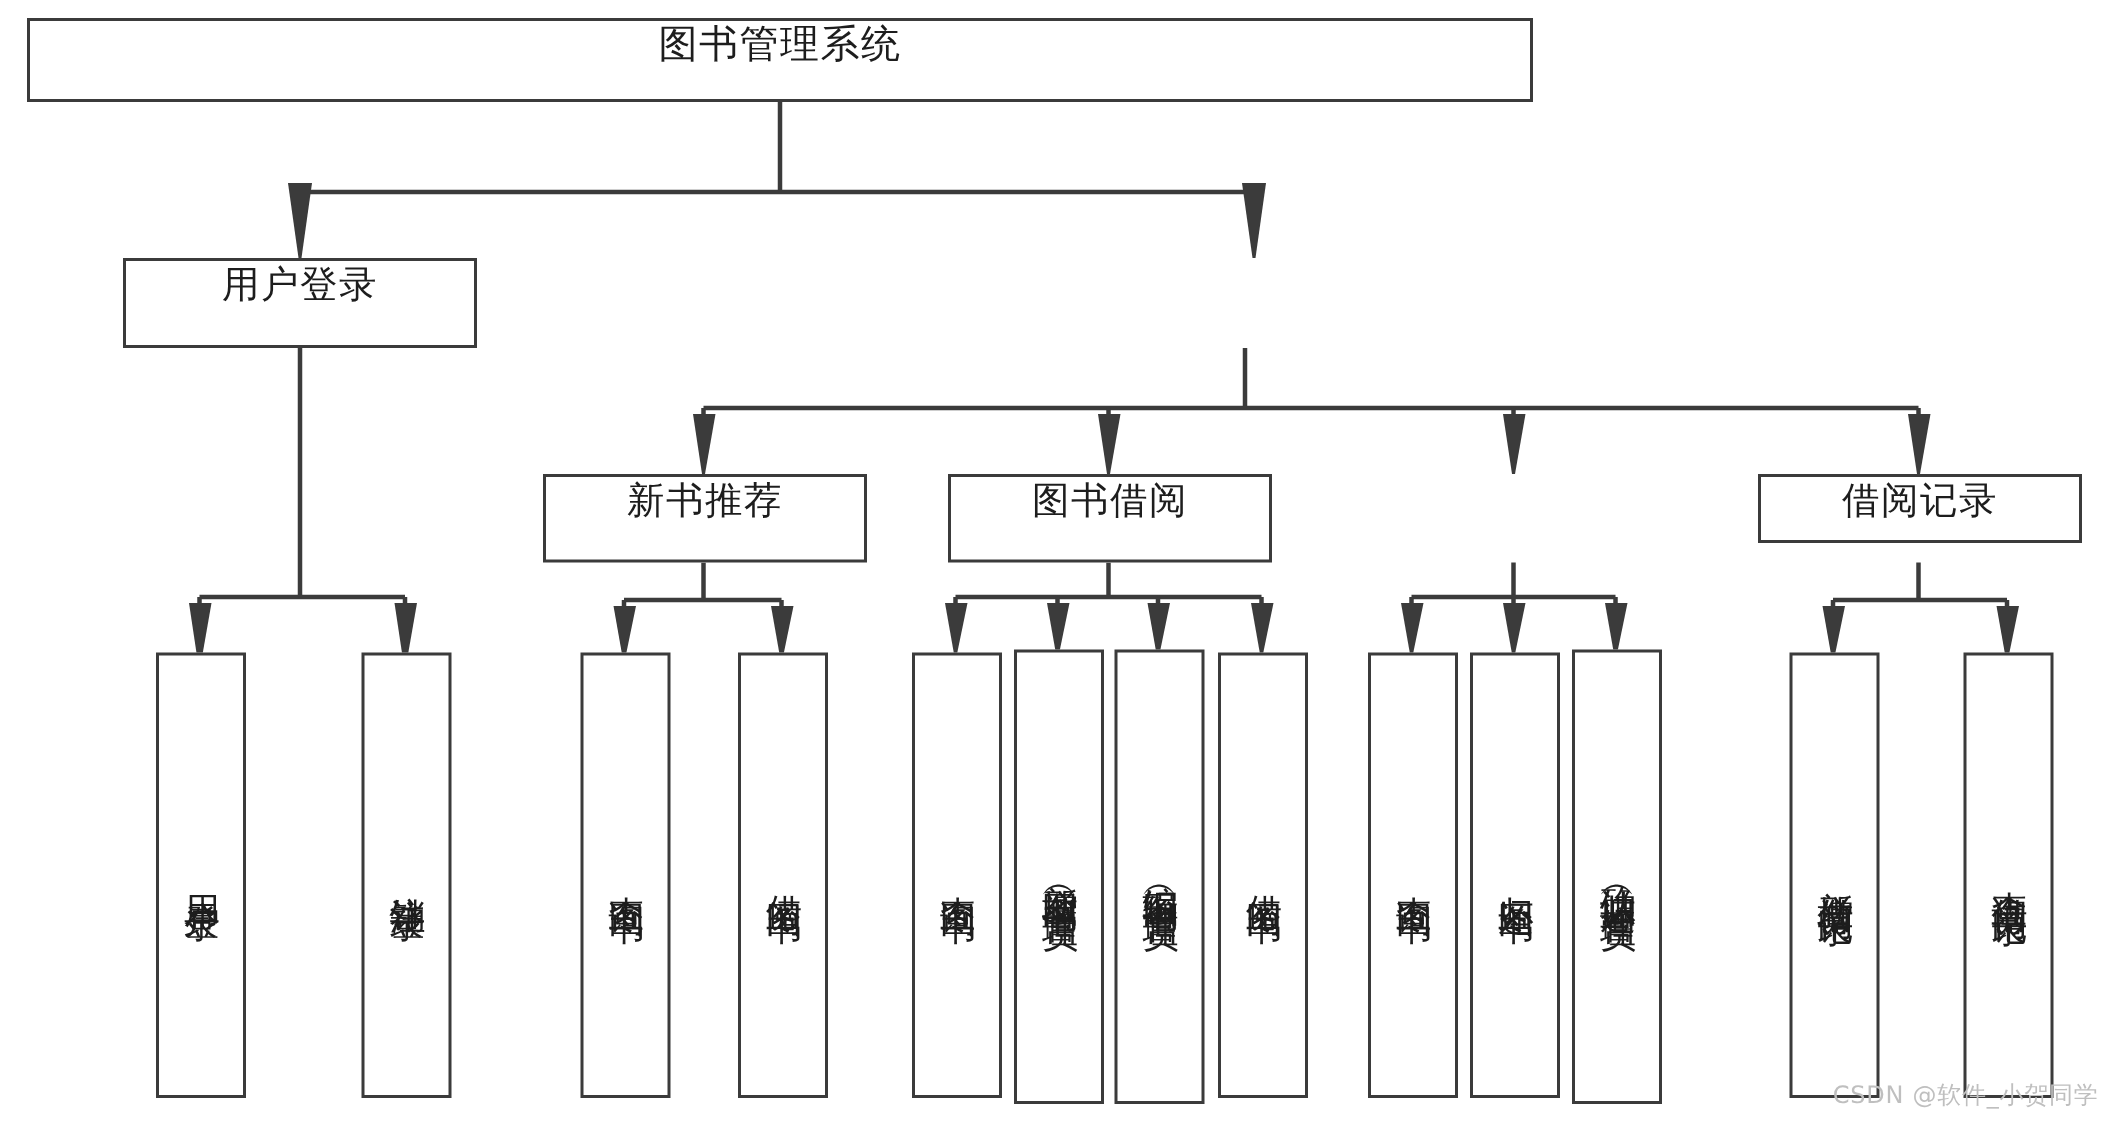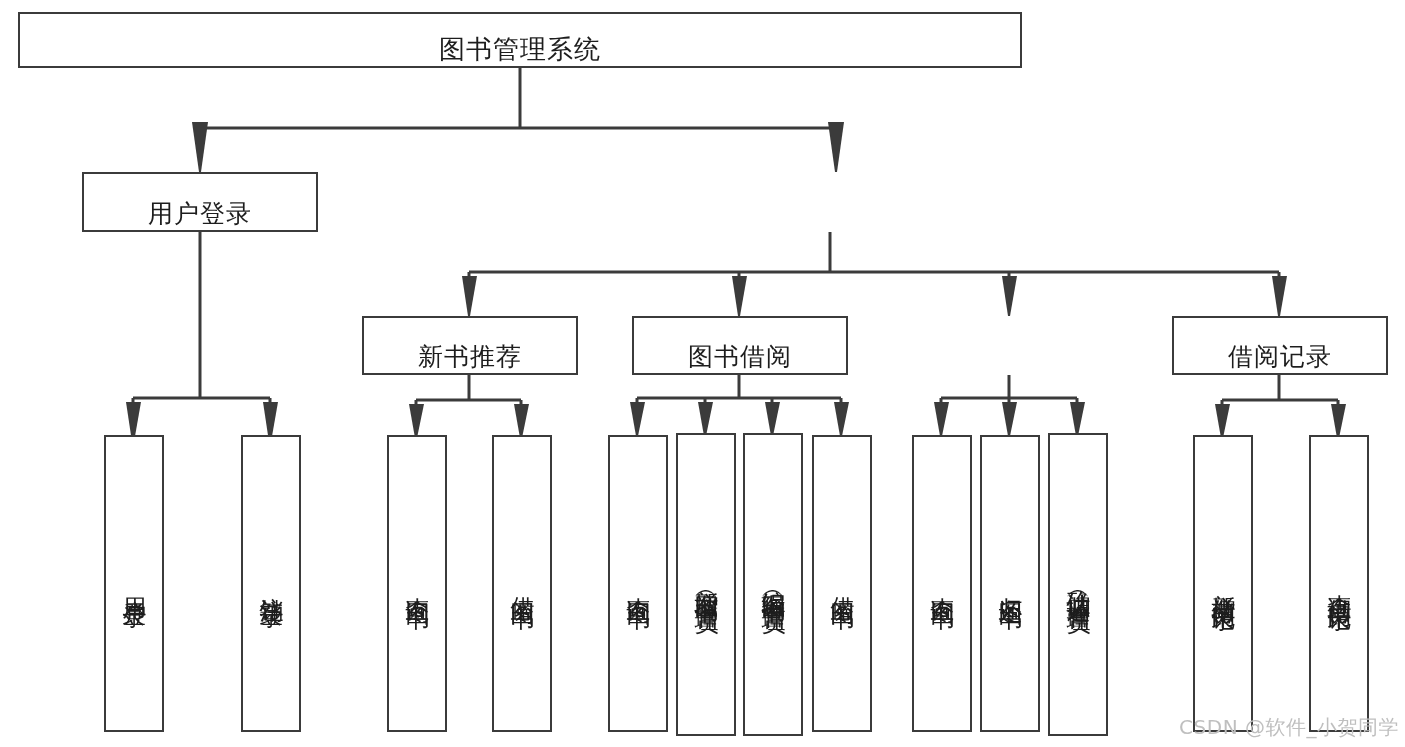--- a/index.html
+++ b/index.html
@@ -25,21 +25,21 @@
     width: 1405px;
     height: 747px;
     pointer-events: none;
   }
   .node {
     position: absolute;
     box-sizing: border-box;
     border: 2.5px solid #3b3b3b;
     background: #ffffff;
     display: flex;
-    align-items: flex-end;
+    align-items: flex-start;
     justify-content: center;
     color: #1d1d1d;
     z-index: 2;
   }
   .node-label {
     display: block;
     text-align: center;
     white-space: nowrap;
     line-height: 1.28;
   }
@@ -59,21 +59,21 @@
     writing-mode: vertical-rl;
     text-orientation: upright;
     font-size: 24px;
     letter-spacing: 3px;
     line-height: 1.05;
   }
   #watermark {
     position: absolute;
     right: 6px;
     bottom: 6px;
-    font-size: 20px;
+    font-size: 16px;
     color: #bfbfbf;
     letter-spacing: 0.5px;
     z-index: 5;
     white-space: nowrap;
   }
 </style>
 </head>
 <body>
 
 <div id="canvas">
@@ -168,21 +168,21 @@
   <div class="node h-node" style="left:82px; top:172px; width:236px; height:60px;">
     <span class="node-label">用户登录</span>
   </div>
 
   <div class="node h-node" style="left:632px; top:316px; width:216px; height:59px;">
     <span class="node-label">图书借阅</span>
   </div>
   <div class="node h-node" style="left:362px; top:316px; width:216px; height:59px;">
     <span class="node-label">新书推荐</span>
   </div>
-  <div class="node h-node" style="left:1172px; top:316px; width:216px; height:59px;">
+  <div class="node h-node" style="left:1172px; top:316px; width:216px; height:46px;">
     <span class="node-label">借阅记录</span>
   </div>
 
   <div class="node v-node" style="left:104px; top:435px; width:60px; height:297px;">
     <span class="node-label">用户登录</span>
   </div>
   <div class="node v-node" style="left:241px; top:435px; width:60px; height:297px;">
     <span class="node-label">注销登录</span>
   </div>
 

